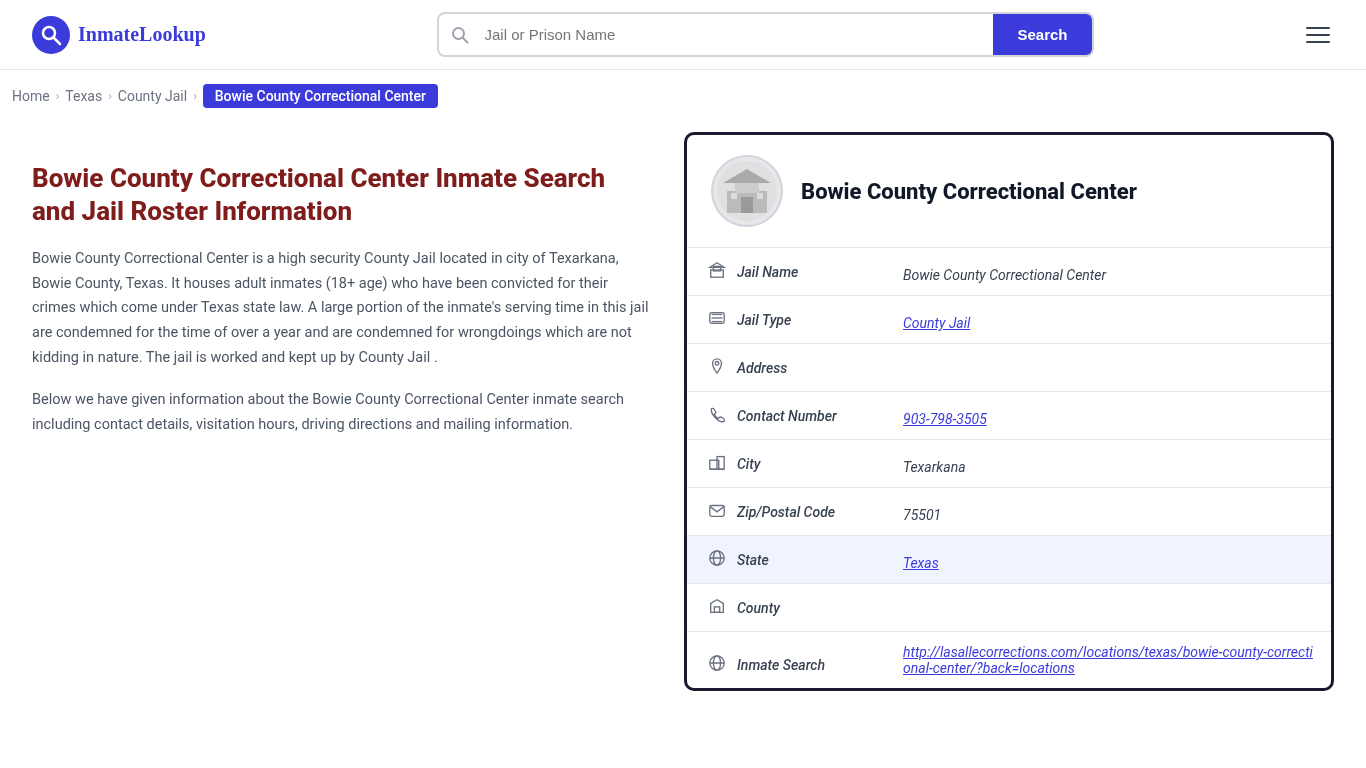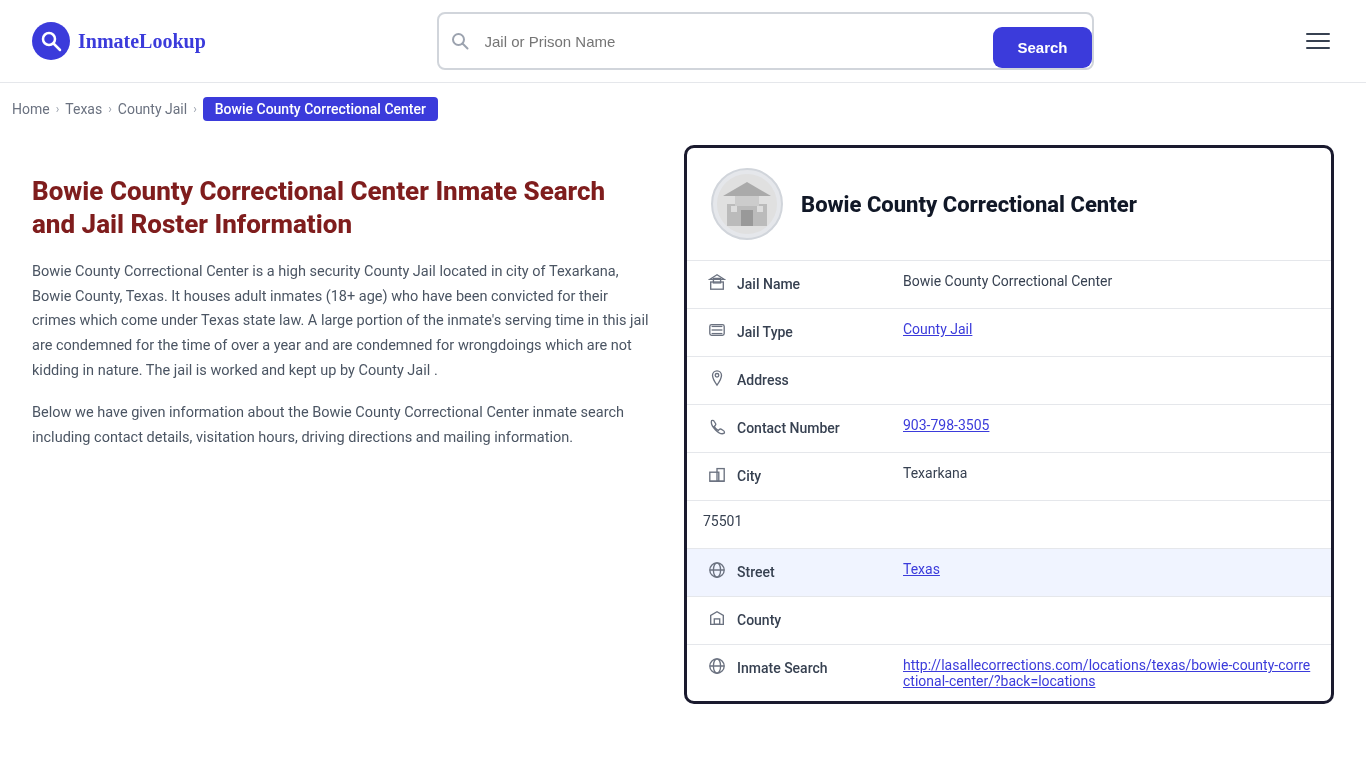--- a/index.html
+++ b/index.html
@@ -74,23 +74,22 @@
       background: transparent;
     }
     .search-btn {
       background: #3b3bdb;
       color: #fff;
       border: none;
       padding: 12px 24px;
       font-size: 15px;
       font-weight: 600;
       cursor: pointer;
-      border-radius: 9px;
+      border-radius: 0;
       height: 100%;
-      margin-top: 13px;
     }
 
     .hamburger {
       margin-left: 24px;
       background: none;
       border: none;
       cursor: pointer;
       display: flex;
       flex-direction: column;
       gap: 5px;
@@ -192,23 +191,24 @@
     .card-title {
       font-size: 22px;
       font-weight: 800;
       color: #111827;
     }
 
     
     .info-table { width: 100%; }
     .info-row {
       display: flex;
-      align-items: flex-start;
+      align-items: flex-end;
       border-bottom: 1px solid #e5e7eb;
       min-height: 48px;
+      font-style: italic;
     }
     .info-row:last-child { border-bottom: none; }
     .info-row.highlighted { background: #f0f4ff; }
     .info-label-cell {
       display: flex;
       align-items: center;
       gap: 10px;
       padding: 12px 20px;
       min-width: 200px;
       color: #374151;
@@ -359,30 +359,37 @@
               <span class="row-icon"><svg width="18" height="18" viewBox="0 0 20 20" fill="none">
                   <rect x="2" y="8" width="10" height="10" stroke="#6b7280" stroke-width="1.5" fill="none"></rect>
                   <rect x="10" y="4" width="8" height="14" stroke="#6b7280" stroke-width="1.5" fill="none"></rect>
                   <line x1="2" y1="18" x2="18" y2="18" stroke="#6b7280" stroke-width="1.5"></line>
                 </svg></span>
               <span>City</span>
             </div>
             <div class="info-value-cell">Texarkana</div>
           </div>
           <div class="info-row">
+            <div class="info-label-cell">
+              <span class="row-icon"><svg width="18" height="18" viewBox="0 0 20 20" fill="none">
+                  <rect x="2" y="5" width="16" height="12" rx="2" stroke="#6b7280" stroke-width="1.5" fill="none"></rect>
+                  <polyline points="2,6 10,12 18,6" stroke="#6b7280" stroke-width="1.5" fill="none"></polyline>
+                </svg></span>
+              <span>Zip/Postal Code</span>
+            </div>
             <div class="info-value-cell">75501</div>
           </div>
           <div class="info-row highlighted">
             <div class="info-label-cell">
               <span class="row-icon"><svg width="18" height="18" viewBox="0 0 20 20" fill="none">
                   <circle cx="10" cy="10" r="8" stroke="#6b7280" stroke-width="1.5" fill="none"></circle>
                   <ellipse cx="10" cy="10" rx="4" ry="8" stroke="#6b7280" stroke-width="1.5" fill="none"></ellipse>
                   <line x1="2" y1="10" x2="18" y2="10" stroke="#6b7280" stroke-width="1.5"></line>
                 </svg></span>
-              <span>Street</span>
+              <span>State</span>
             </div>
             <div class="info-value-cell">
               <a href="#">Texas</a>
             </div>
           </div>
           <div class="info-row">
             <div class="info-label-cell">
               <span class="row-icon"><svg width="18" height="18" viewBox="0 0 20 20" fill="none">
                   <path d="M3 17L3 7L10 3L17 7L17 17Z" stroke="#6b7280" stroke-width="1.5" fill="none"></path>
                   <rect x="7" y="11" width="6" height="6" stroke="#6b7280" stroke-width="1.5" fill="none"></rect>

